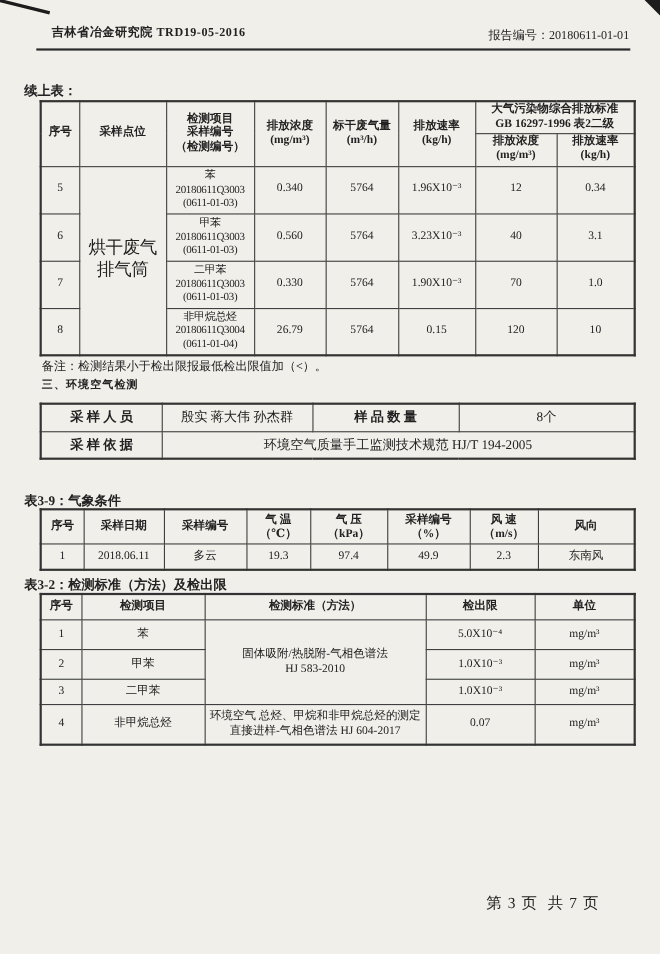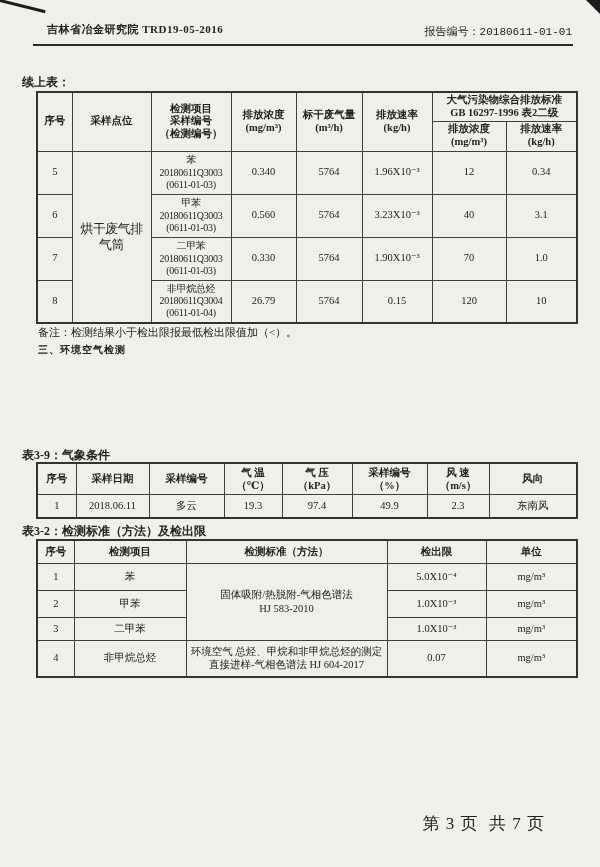--- a/index.html
+++ b/index.html
@@ -5,59 +5,59 @@
   * { margin:0; padding:0; box-sizing:border-box; }
   html, body { width:600px; height:867px; }
   body {
     position:relative;
     background:#f0efea;
     color:#222;
     font-family:"Liberation Serif","DejaVu Serif",serif;
     overflow:hidden;
   }
   .hdr-left { position:absolute; left:47px; top:22px; font-size:11px; letter-spacing:.5px;font-weight:bold; }
-  .hdr-right{ position:absolute; right:28px; top:24px; font-size:11px;font-family:Liberation Mono, monospace; }
+  .hdr-right{ position:absolute; right:28px; top:24px; font-size:11px; }
   .rule { position:absolute; left:33px; top:44px; width:540px; height:2px; background:#2b2b2b; }
 
   .cap { position:absolute; left:22px; font-size:12px; font-weight:700; }
   .cap-t1  { top:74px; }
   .note    { position:absolute; left:38px; top:325px; font-size:11px; }
   .sec-title{ position:absolute; left:38px; top:343px; font-size:10px; font-weight:700; letter-spacing:1px; }
   .cap-t31 { top:447px; }
   .cap-t32 { top:523px;font-family:Liberation Serif, serif; }
 
   table { position:absolute; left:36px; width:540px; border-collapse:collapse; table-layout:fixed;
           border:2px solid #333; }
   th, td { border:1px solid #3f3f3f; text-align:center; vertical-align:middle;
            white-space:pre-line; padding:1px 2px; overflow:hidden; }
   th { font-weight:600; }
 
   .t1 { top:91px; font-size:10.5px; line-height:1.22; }
   .t1 .hr1 { height:26px; }
   .t1 .hr2 { height:30px; }
   .t1 .dr  { height:43px; }
   .t1 .item-cell { font-size:10px; letter-spacing:-.3px; }
-  .t1 .point-cell{ font-size:13px; letter-spacing:-.5px; }
+  .t1 .point-cell{ font-size:16px; letter-spacing:-.5px;font-family:Liberation Mono, monospace; }
 
   .info { top:366px; font-size:12px; }
   .info tr { height:25px; }
   .info .lbl { font-weight:700; }
 
   .t31 { top:462px; font-size:10.5px; line-height:1.25; }
   .t31 .hrow { height:31px; }
   .t31 .drow { height:24px; }
 
   .t32 { top:539px; font-size:10.5px; line-height:1.3; }
   .t32 .hrow { height:23px; }
   .t32 .r1, .t32 .r2 { height:27px; }
   .t32 .r3 { height:23px; }
   .t32 .r4 { height:37px; }
 
   .footer { position:absolute; top:812px; left:0; width:545px; text-align:right;
-            font-size:17px; white-space:pre; letter-spacing:1px; }
+            font-size:14px; white-space:pre; letter-spacing:1px; }
 
   .corner-tl { position:absolute; left:-6px; top:4px; width:52px; height:3px;
                background:#1c1c1c; transform:rotate(14deg); }
   .corner-tr { position:absolute; right:0; top:0; width:0; height:0;
                border-top:14px solid #1c1c1c; border-left:14px solid transparent; }
 </style>
 </head>
 <body>
 
 <div class="corner-tl"></div>
@@ -157,20 +157,30 @@
 <div class="sec-title">三、环境空气检测</div>
 
 <table class="info">
   <colgroup>
     <col style="width:110px">
       <col style="width:137px">
       <col style="width:133px">
       <col style="width:160px">
   </colgroup>
   <tbody>
+    <tr>
+      <td class="lbl">采 样 人 员</td>
+      <td>殷实 蒋大伟 孙杰群</td>
+      <td class="lbl">样 品 数 量</td>
+      <td>8个</td>
+    </tr>
+    <tr>
+      <td class="lbl">采 样 依 据</td>
+      <td colspan="3">环境空气质量手工监测技术规范 HJ/T 194-2005</td>
+    </tr>
   </tbody>
 </table>
 
 <div class="cap cap-t31">表3-9：气象条件</div>
 
 <table class="t31">
   <colgroup>
     <col style="width:39px">
       <col style="width:73px">
       <col style="width:75px">

